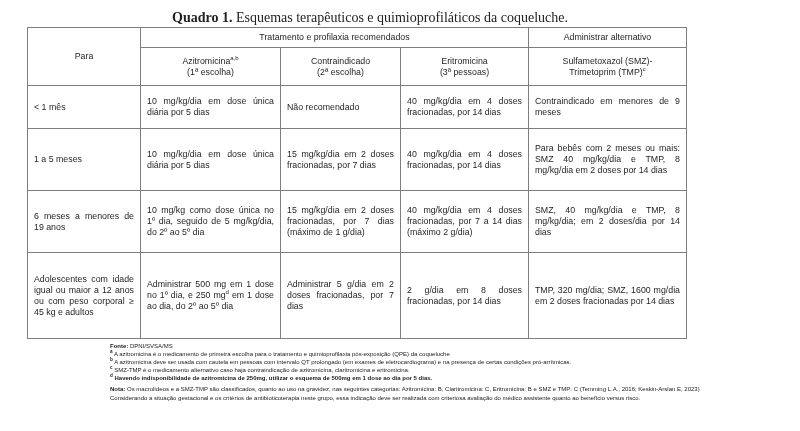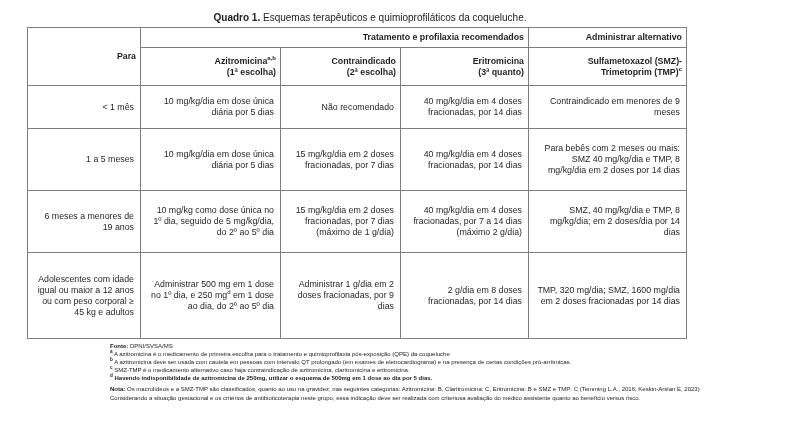--- a/index.html
+++ b/index.html
@@ -3,32 +3,32 @@
 <meta charset="utf-8">
 <style>
   * { box-sizing: border-box; }
   html,body { margin:0; padding:0; }
   body {
     width:800px; height:431px; background:#ffffff; position:relative;
     font-family:"Liberation Sans", sans-serif; color:#1f1f1f; overflow:hidden;
   }
   .doc-title {
     position:absolute; top:12px; left:0; width:740px; text-align:center;
-    font-size:10px; line-height:11px; color:#222;
+    font-size:14px; line-height:11px; color:#222;font-family:Liberation Serif, serif;
   }
   .doc-title b { font-weight:bold; }
   table.main {
     position:absolute; top:27px; left:27px;
     border-collapse:collapse; table-layout:fixed;
   }
   table.main th, table.main td {
     border:1px solid #7e7e7e; vertical-align:middle;
-    font-size:8.8px; line-height:11px; padding:3px 6px;text-align:right;
+    font-size:8.8px; line-height:11px; padding:3px 6px;
   }
-  table.main th { font-weight:bold; padding:2px 4px; }
+  table.main th { font-weight:normal; text-align:center; padding:2px 4px; }
   sup.fn { font-size:6px; vertical-align:super; line-height:0; }
   td.jst { text-align:justify; text-justify:inter-word; }
   tr.hrow1 { height:20px; }
   tr.hrow2 { height:38px; }
   tr.r1 { height:43px; }
   tr.r2 { height:62px; }
   tr.r3 { height:62px; }
   tr.r4 { height:86px; }
   .footnotes {
     position:absolute; left:110px; top:342px; width:688px;
@@ -62,21 +62,21 @@
       <th>
         <div><span>Azitromicina</span><sup class="fn">a,b</sup></div>
         <div>(1ª escolha)</div>
       </th>
       <th>
         <div>Contraindicado</div>
         <div>(2ª escolha)</div>
       </th>
       <th>
         <div>Eritromicina</div>
-        <div>(3ª quanto)</div>
+        <div>(3ª pessoas)</div>
       </th>
       <th>
         <div>Sulfametoxazol (SMZ)-</div>
         <div><span>Trimetoprim (TMP)</span><sup class="fn">c</sup></div>
       </th>
     </tr>
   </thead>
   <tbody>
     <tr class="r1">
       <td>&lt; 1 mês</td>
@@ -95,21 +95,21 @@
     <tr class="r3">
       <td class="jst">6 meses a menores de 19 anos</td>
       <td class="jst">10 mg/kg como dose única no 1º dia, seguido de 5 mg/kg/dia, do 2º ao 5º dia</td>
       <td class="jst">15 mg/kg/dia em 2 doses fracionadas, por 7 dias (máximo de 1 g/dia)</td>
       <td class="jst">40 mg/kg/dia em 4 doses fracionadas, por 7 a 14 dias (máximo 2 g/dia)</td>
       <td class="jst">SMZ, 40 mg/kg/dia e TMP, 8 mg/kg/dia; em 2 doses/dia por 14 dias</td>
     </tr>
     <tr class="r4">
       <td class="jst">Adolescentes com idade igual ou maior a 12 anos ou com peso corporal ≥ 45 kg e adultos</td>
       <td class="jst"><span>Administrar 500 mg em 1 dose no 1º dia, e 250 mg</span><sup class="fn">d</sup><span> em 1 dose ao dia, do 2º ao 5º dia</span></td>
-      <td class="jst">Administrar 1 g/dia em 2 doses fracionadas, por 9 dias</td>
+      <td class="jst">Administrar 5 g/dia em 2 doses fracionadas, por 7 dias</td>
       <td class="jst">2 g/dia em 8 doses fracionadas, por 14 dias</td>
       <td class="jst">TMP, 320 mg/dia; SMZ, 1600 mg/dia em 2 doses fracionadas por 14 dias</td>
     </tr>
   </tbody>
 </table>
 
 <div class="footnotes">
   <div class="line"><span class="bold">Fonte:</span><span> DPNI/SVSA/MS</span></div>
   <div class="line"><sup>a</sup><span> A azitromicina é o medicamento de primeira escolha para o tratamento e quimioprofilaxia pós-exposição (QPE) da coqueluche</span></div>
   <div class="line"><sup>b</sup><span> A azitromicina deve ser usada com cautela em pessoas com intervalo QT prolongado (em exames de eletrocardiograma) e na presença de certas condições pró-arrítmicas.</span></div>

